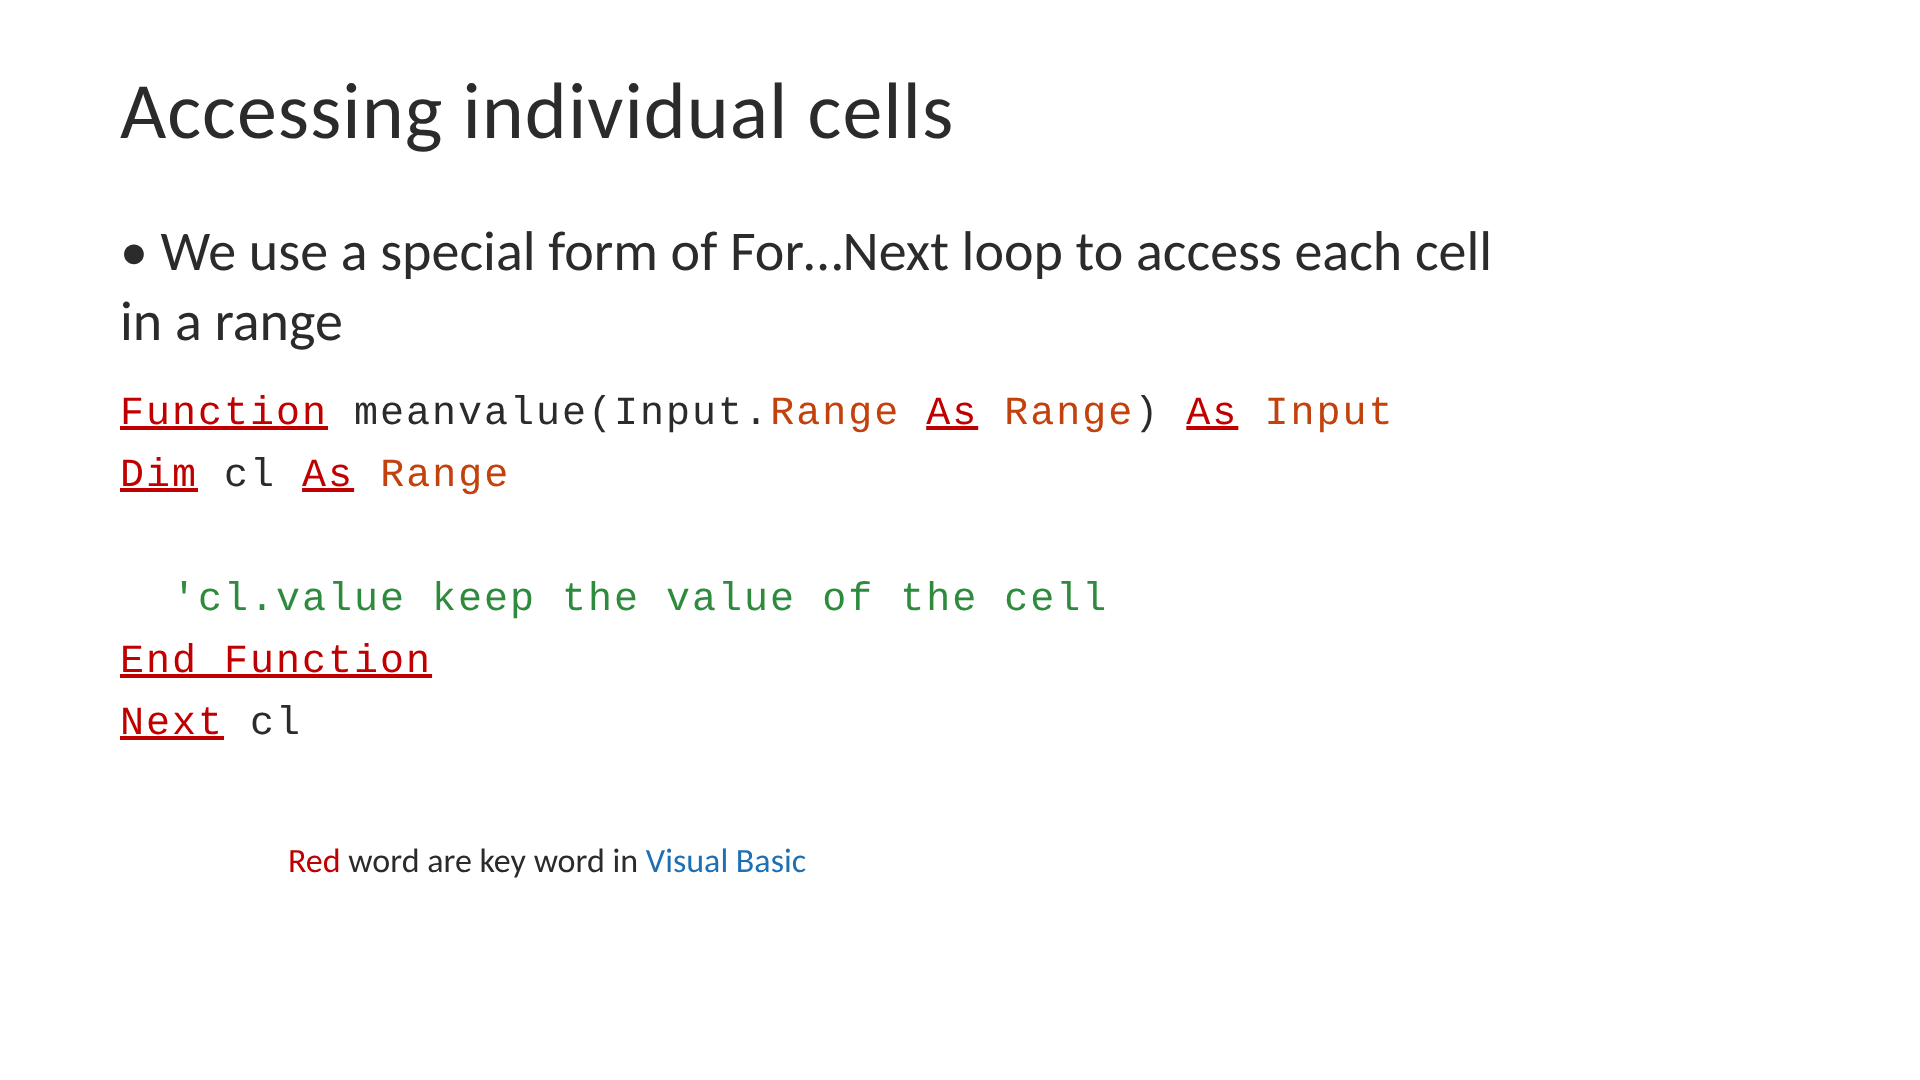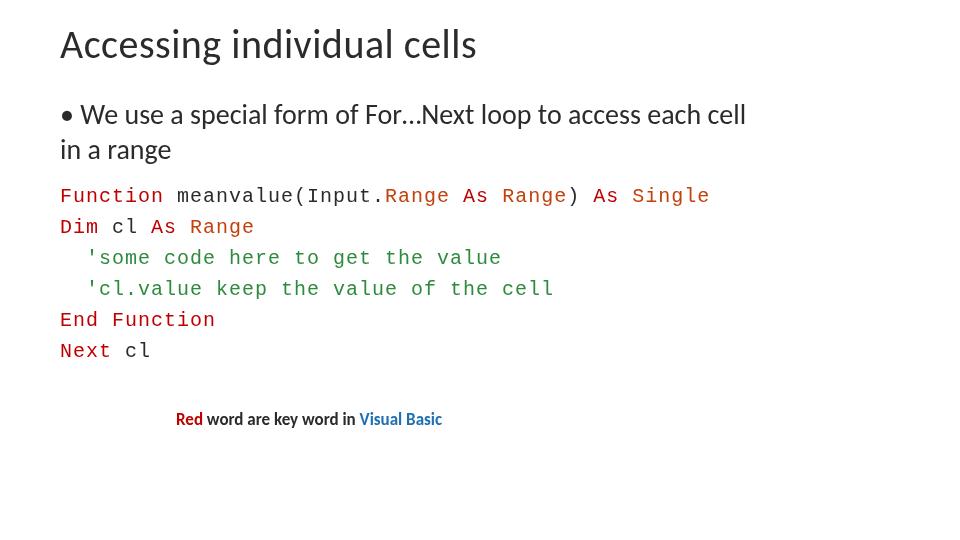--- a/index.html
+++ b/index.html
@@ -9,21 +9,21 @@
     height: 540px;
     background: #ffffff;
     font-family: "Calibri", "Segoe UI", sans-serif;
     color: #333333;
     overflow: hidden;
   }
   .slide {
     box-sizing: border-box;
     width: 828px;
     height: 540px;
-    padding: 20px 60px 0 60px;
+    padding: 31px 60px 0 60px;
   }
   .title {
     font-size: 40px;
     font-weight: 400;
     color: #2b2b2b;
     margin: 0 0 28px 0;
     letter-spacing: 0.5px;
   }
   .bullet {
     font-size: 28px;
@@ -34,47 +34,47 @@
     content: "• ";
   }
   .code {
     font-family: "Courier New", monospace;
     font-size: 20px;
     line-height: 1.55;
     color: #2b2b2b;
     letter-spacing: 1px;
   }
   .code .line { white-space: pre; }
-  .kw  { color: #c00000; }          
+  .kw  { color: #c00000; text-decoration: underline; }          
   .id  { color: #2b2b2b; text-align: right; }          
   .typ { color: #c2410c; }          
   .com { color: #2e8b3d; }          
   .footnote {
     margin-top: 42px;
-    margin-left: 116px;
+    margin-left: 84px;
     font-size: 17px;
-    font-weight: 700;
+    font-weight: 400;
     color: #2b2b2b;
   }
   .footnote .red { color: #c00000; }
   .footnote .blue { color: #1f6fb3; }
 </style>
 </head>
 <body>
 
 <div class="slide">
 
   <h1 class="title">Accessing individual cells</h1>
 
   <p class="bullet">We use a special form of For…Next loop to access each cell in a range</p>
 
   <div class="code">
-    <div class="line"><span class="kw">Function</span><span class="id"> meanvalue(Input.</span><span class="typ">Range</span><span class="id"> </span><span class="kw">As</span><span class="id"> </span><span class="typ">Range</span><span class="id">) </span><span class="kw">As</span><span class="id"> </span><span class="typ">Single</span></div>
+    <div class="line"><span class="kw">Function</span><span class="id"> meanvalue(Input.</span><span class="typ">Range</span><span class="id"> </span><span class="kw">As</span><span class="id"> </span><span class="typ">Range</span><span class="id">) </span><span class="kw">As</span><span class="id"> </span><span class="typ">Input</span></div>
     <div class="line"><span class="kw">Dim</span><span class="id"> cl </span><span class="kw">As</span><span class="id"> </span><span class="typ">Range</span></div>
-    <div class="line"><span class="id">  </span><span class="com">'some code here to get the value</span></div>
+    <div class="line"><span class="id">  </span></div>
     <div class="line"><span class="id">  </span><span class="com">'cl.value keep the value of the cell</span></div>
     <div class="line"><span class="kw">End Function</span></div>
     <div class="line"><span class="kw">Next</span><span class="id"> cl</span></div>
   </div>
 
   <div class="footnote">
     <span class="red">Red</span><span> word are key word in </span><span class="blue">Visual Basic</span>
   </div>
 
 </div>

